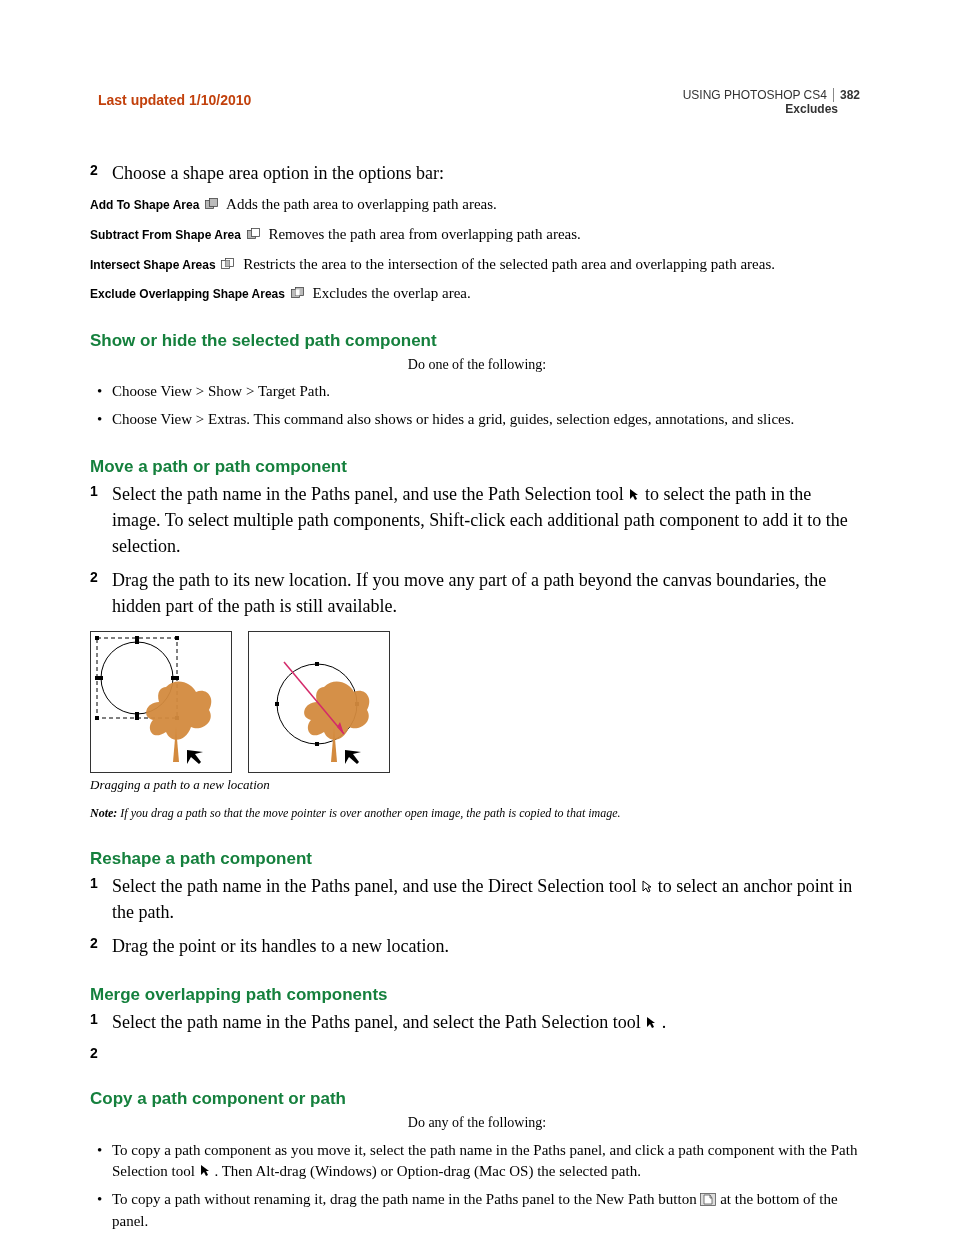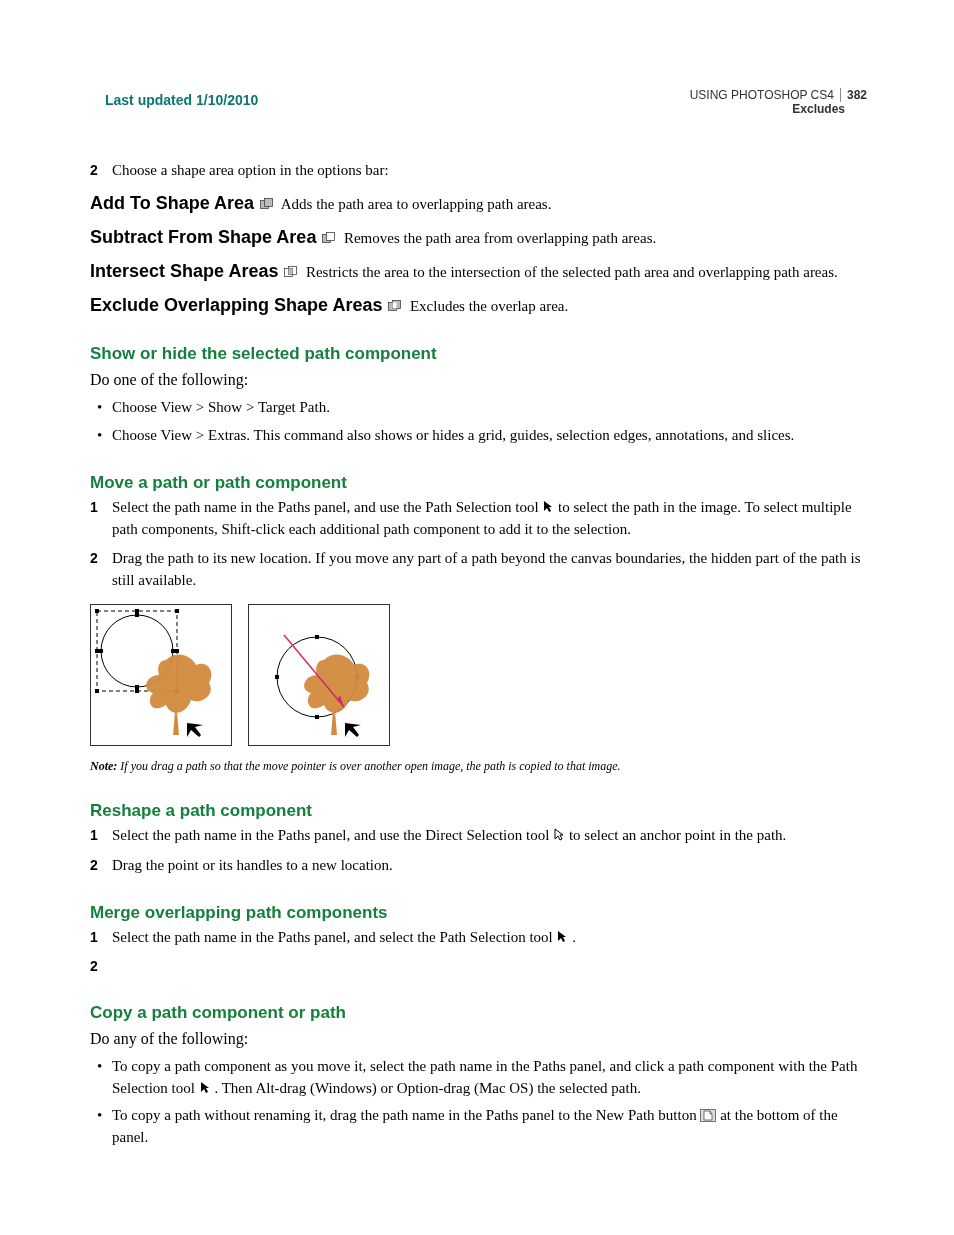--- a/index.html
+++ b/index.html
@@ -12,30 +12,30 @@
   .page {
     width: 954px;
     height: 1235px;
     position: relative;
     box-sizing: border-box;
     padding: 90px 90px 60px 90px;
   }
   .header-left {
     position: absolute;
     top: 92px;
-    left: 105px;
+    left: 98px;
     font-family: "Myriad Pro", Arial, Helvetica, sans-serif;
     font-weight: 600;
     font-size: 14px;
-    color: #0f766e;
+    color: #c2410c;
   }
   .header-right {
     position: absolute;
     top: 88px;
-    right: 87px;
+    right: 94px;
     text-align: right;
     font-family: "Myriad Pro", Arial, Helvetica, sans-serif;
   }
   .hr-line1 {
     font-size: 12px;
     color: #333;
     display: flex;
     align-items: center;
     justify-content: flex-end;
   }
@@ -63,53 +63,54 @@
     line-height: 1.45;
   }
   .num-item .num {
     width: 22px;
     font-family: "Myriad Pro", Arial, Helvetica, sans-serif;
     font-weight: 700;
     font-size: 14px;
     flex-shrink: 0;
   }
   .num-item .txt {
-    font-size: 15px;
+    font-size: 18px;
     font-family: "Minion Pro", "Times New Roman", Georgia, serif;
   }
   .def-line {
     font-size: 15px;
     margin: 8px 0;
     line-height: 1.45;
   }
   .def-label {
     font-family: "Myriad Pro", Arial, Helvetica, sans-serif;
     font-weight: 700;
-    font-size: 18px;
+    font-size: 12px;
   }
   .icon-box {
     display: inline-block;
     width: 14px;
     height: 12px;
     vertical-align: -1px;
     margin: 0 4px 0 2px;
   }
   .icon-box svg { width: 14px; height: 12px; }
   .h2 {
     font-family: "Myriad Pro", Arial, Helvetica, sans-serif;
     font-weight: 700;
     font-size: 17px;
     margin-top: 26px;
     margin-bottom: 4px;
     color: #15803d;
   }
   .body-p {
-    font-size: 16px;
+    font-size: 14px;
     margin: 2px 0 6px 0;
     line-height: 1.45;
+    text-align: center;
   }
   .bullet-list {
     padding-left: 22px;
     margin: 4px 0;
   }
   .bullet-item {
     font-size: 15px;
     line-height: 1.45;
     margin: 6px 0;
     position: relative;
@@ -279,20 +280,21 @@
           <rect x="26" y="70" width="4" height="4" fill="#000"></rect>
             <rect x="106" y="70" width="4" height="4" fill="#000"></rect>
           <path d="M75 55 C85 45 100 50 105 60 C115 55 125 65 118 78 C125 90 110 100 100 95 C95 110 80 112 75 100 C60 110 55 95 62 88 C50 85 55 70 68 70 C65 60 70 55 75 55 Z" fill="#d38a3e" opacity="0.95"></path>
           <path d="M85 95 L88 130 L82 130 Z" fill="#d38a3e"></path>
           <line x1="35" y1="30" x2="95" y2="102" stroke="#d42a6a" stroke-width="1.5"></line>
           <path d="M95 102 L88 95 L91 90 Z" fill="#d42a6a"></path>
           <path d="M96 118 L96 132 L100 125 L108 132 L110 130 L104 122 L112 120 Z" fill="#000"></path>
         </svg>
       </div>
     </div>
+    <div class="fig-caption">Dragging a path to a new location</div>
 
     <div class="note">
       <b>Note:</b><span> If you drag a path so that the move pointer is over another open image, the path is copied to that image.</span>
     </div>
 
     <div class="h2">Reshape a path component</div>
     <div class="num-item">
       <span class="num">1</span>
       <span class="txt">
         <span>Select the path name in the Paths panel, and use the Direct Selection tool </span><span class="inline-cursor"><svg viewBox="0 0 12 14">

